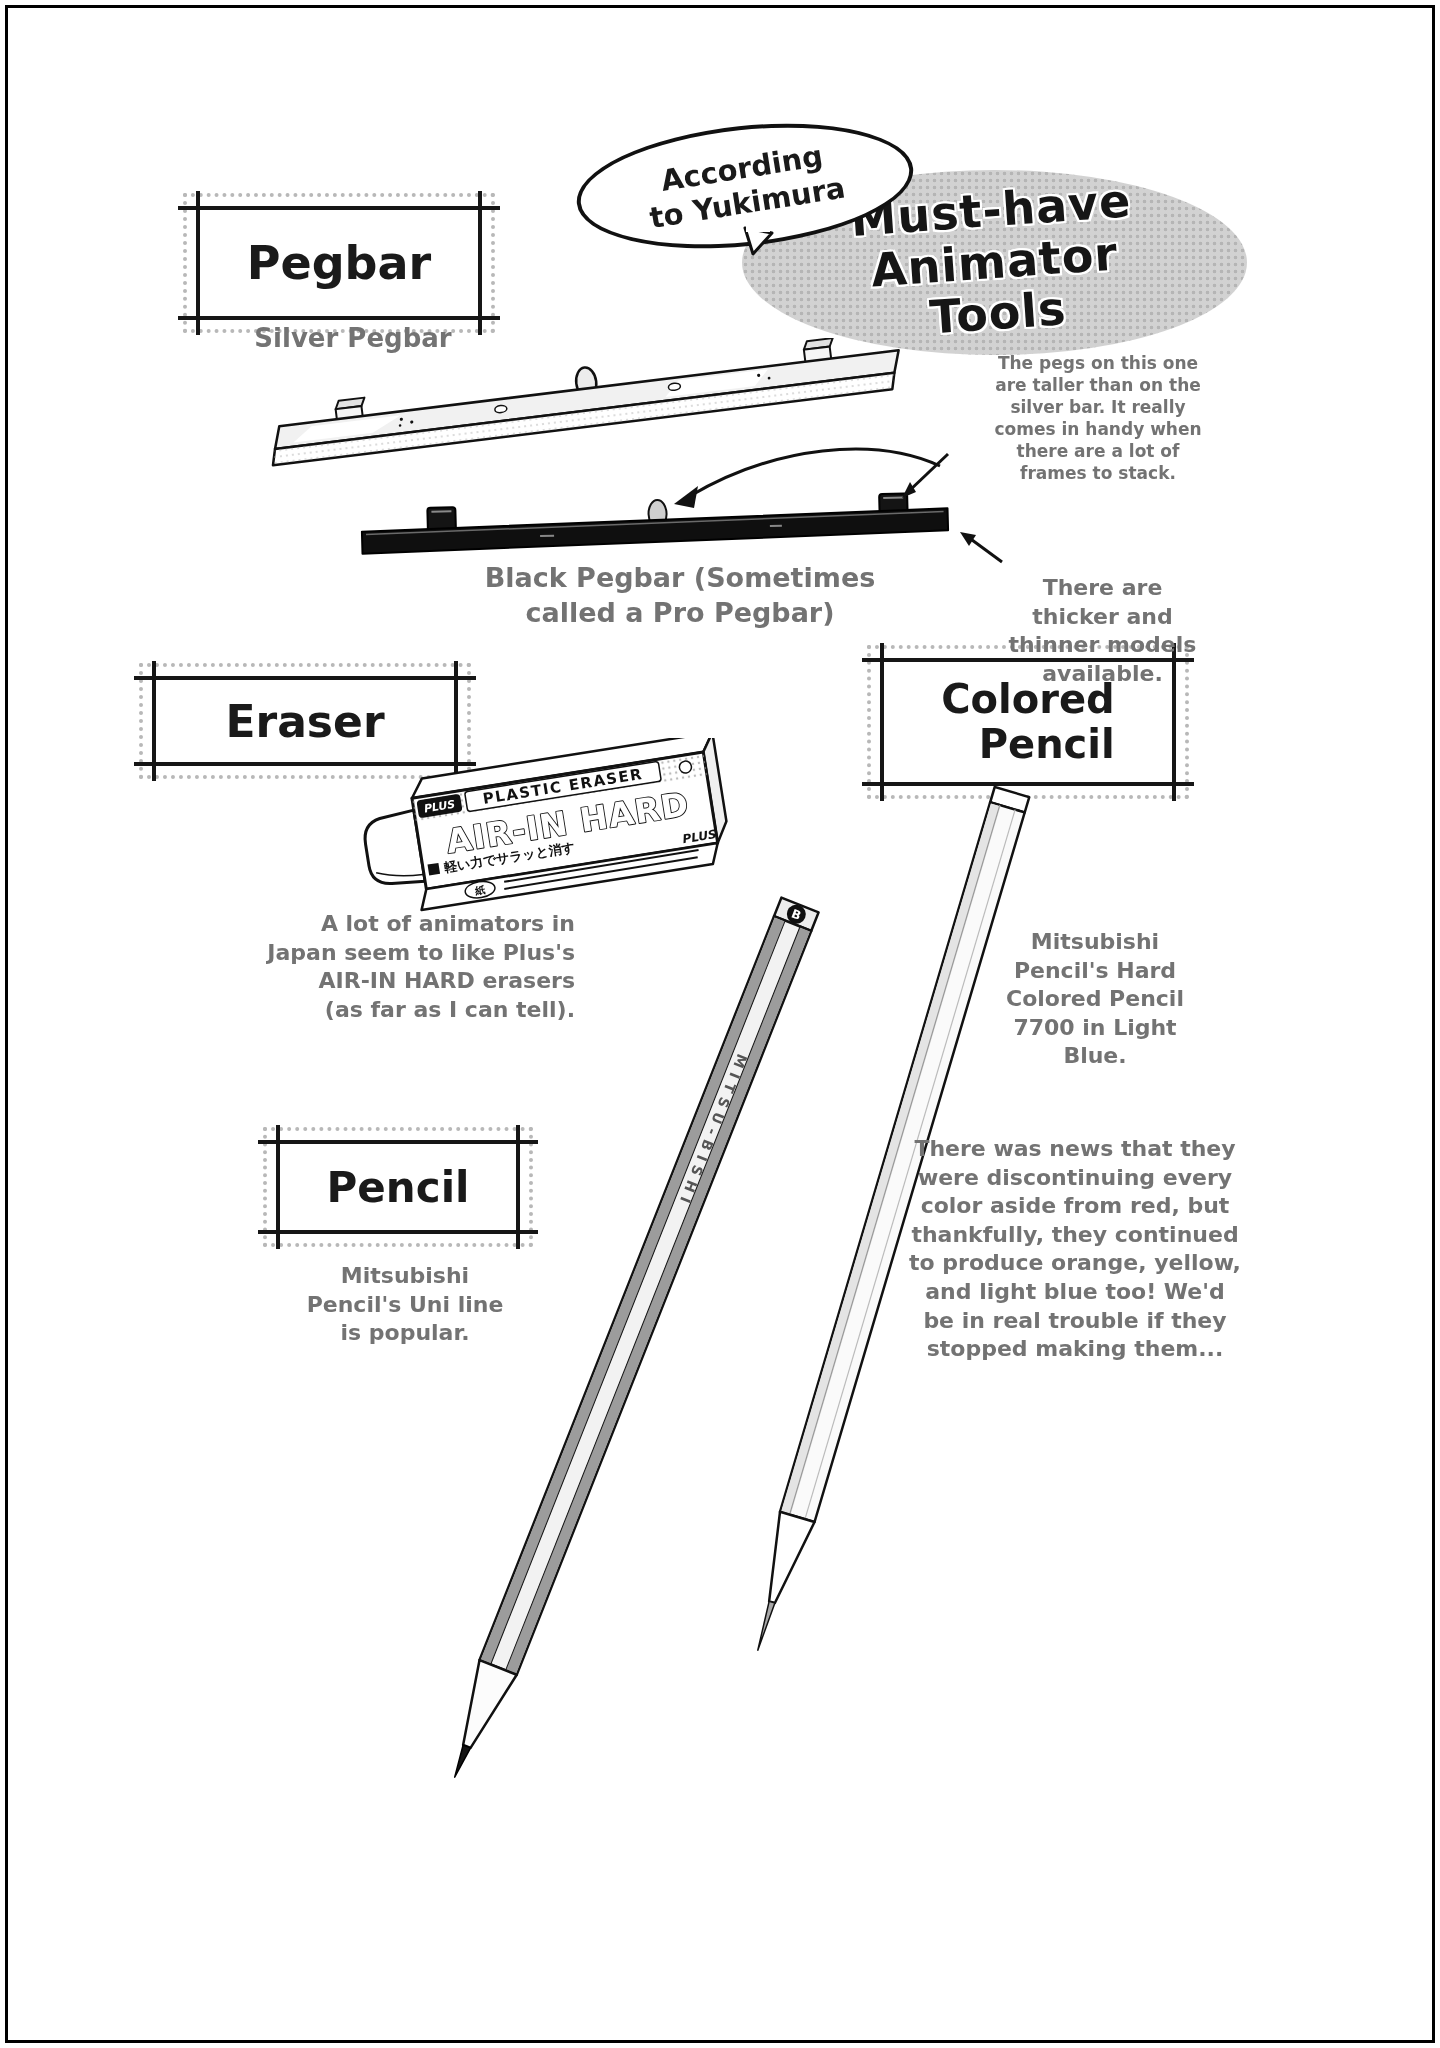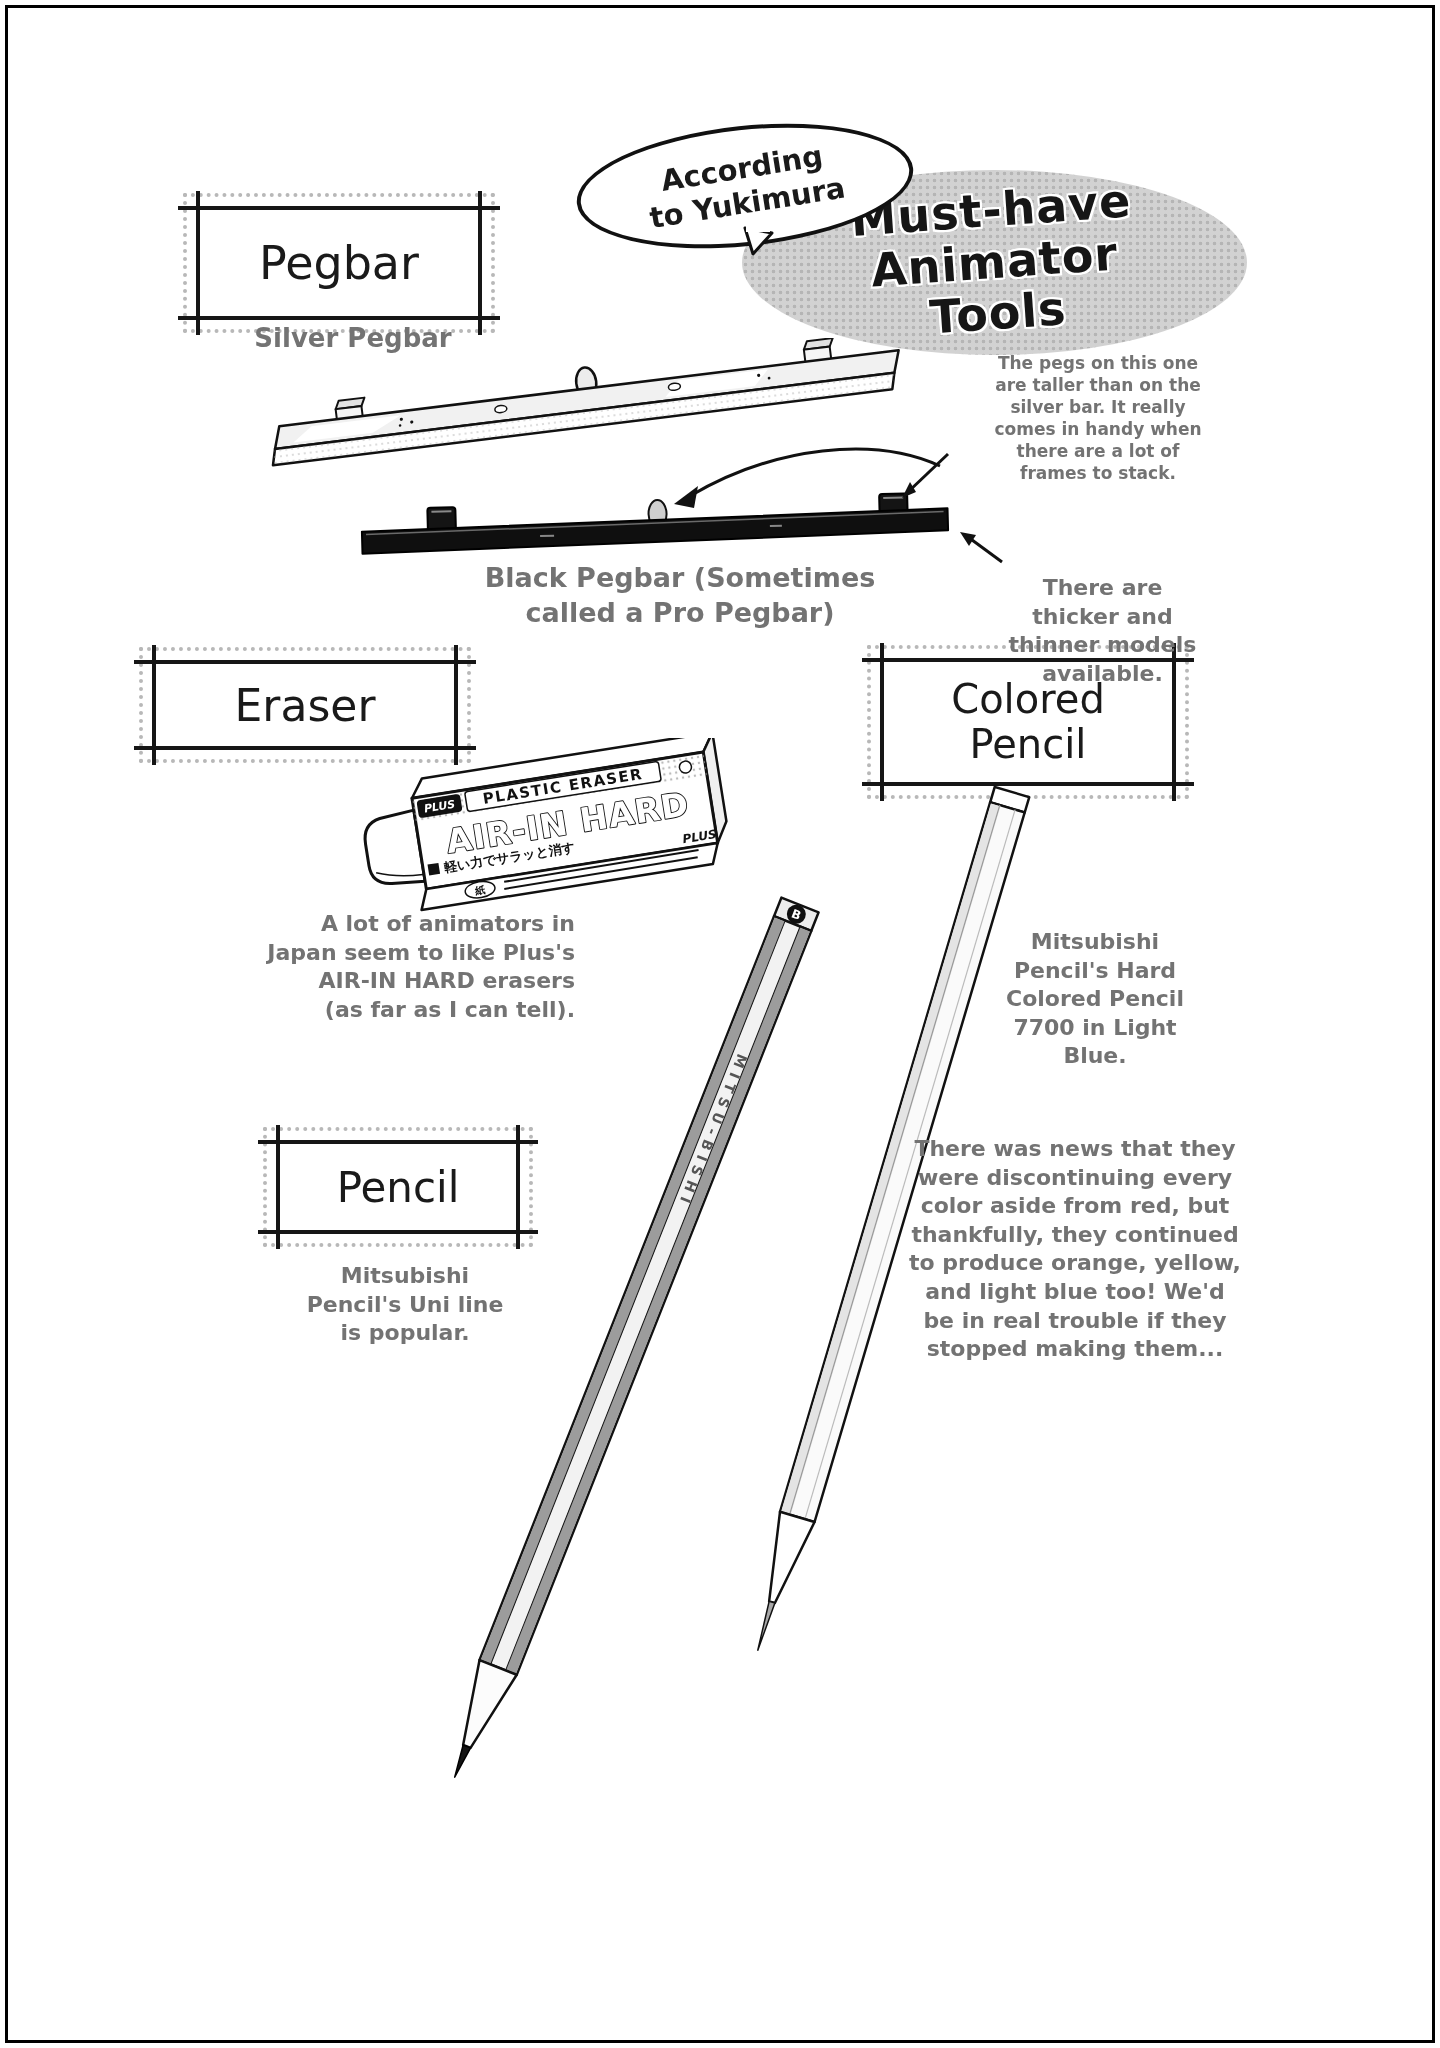--- a/index.html
+++ b/index.html
@@ -17,25 +17,25 @@
   
   .sketchbox { position:absolute; display:flex; align-items:center; justify-content:center; }
   .sketchbox::before {
     content:""; position:absolute; inset:-13px; border:4px dotted #b8b8b8;
   }
   .sketchbox .ln { position:absolute; background:#161616; }
   .sketchbox .ln.t { left:-18px; right:-18px; top:0; height:4px; }
   .sketchbox .ln.b { left:-18px; right:-18px; bottom:0; height:4px; }
   .sketchbox .ln.l { top:-15px; bottom:-15px; left:0; width:4px; }
   .sketchbox .ln.r { top:-15px; bottom:-15px; right:0; width:4px; }
-  .sketchbox .lbl { font-weight:normal; text-align:center; white-space:pre-line; position:relative; }
+  .sketchbox .lbl { font-weight:bold; text-align:right; white-space:pre-line; position:relative; }
 
   #box-pegbar  { left:196px; top:206px; width:286px; height:114px; }
   #box-pegbar .lbl { font-size:46px; }
-  #box-eraser  { left:152px; top:660px; width:306px; height:90px; }
+  #box-eraser  { left:152px; top:676px; width:306px; height:90px; }
   #box-eraser .lbl { font-size:44px; }
   #box-colored { left:880px; top:658px; width:296px; height:128px; }
   #box-colored .lbl { font-size:40px; line-height:1.12; }
   #box-pencil  { left:276px; top:1140px; width:244px; height:94px; }
   #box-pencil .lbl { font-size:42px; }
 
   .bubble {
     position:absolute; left:576px; top:126px; width:330px; height:112px;
     background:#fff; border:4px solid #111; border-radius:50%;
     transform:rotate(-6deg); display:flex; align-items:center; justify-content:center; z-index:3;

